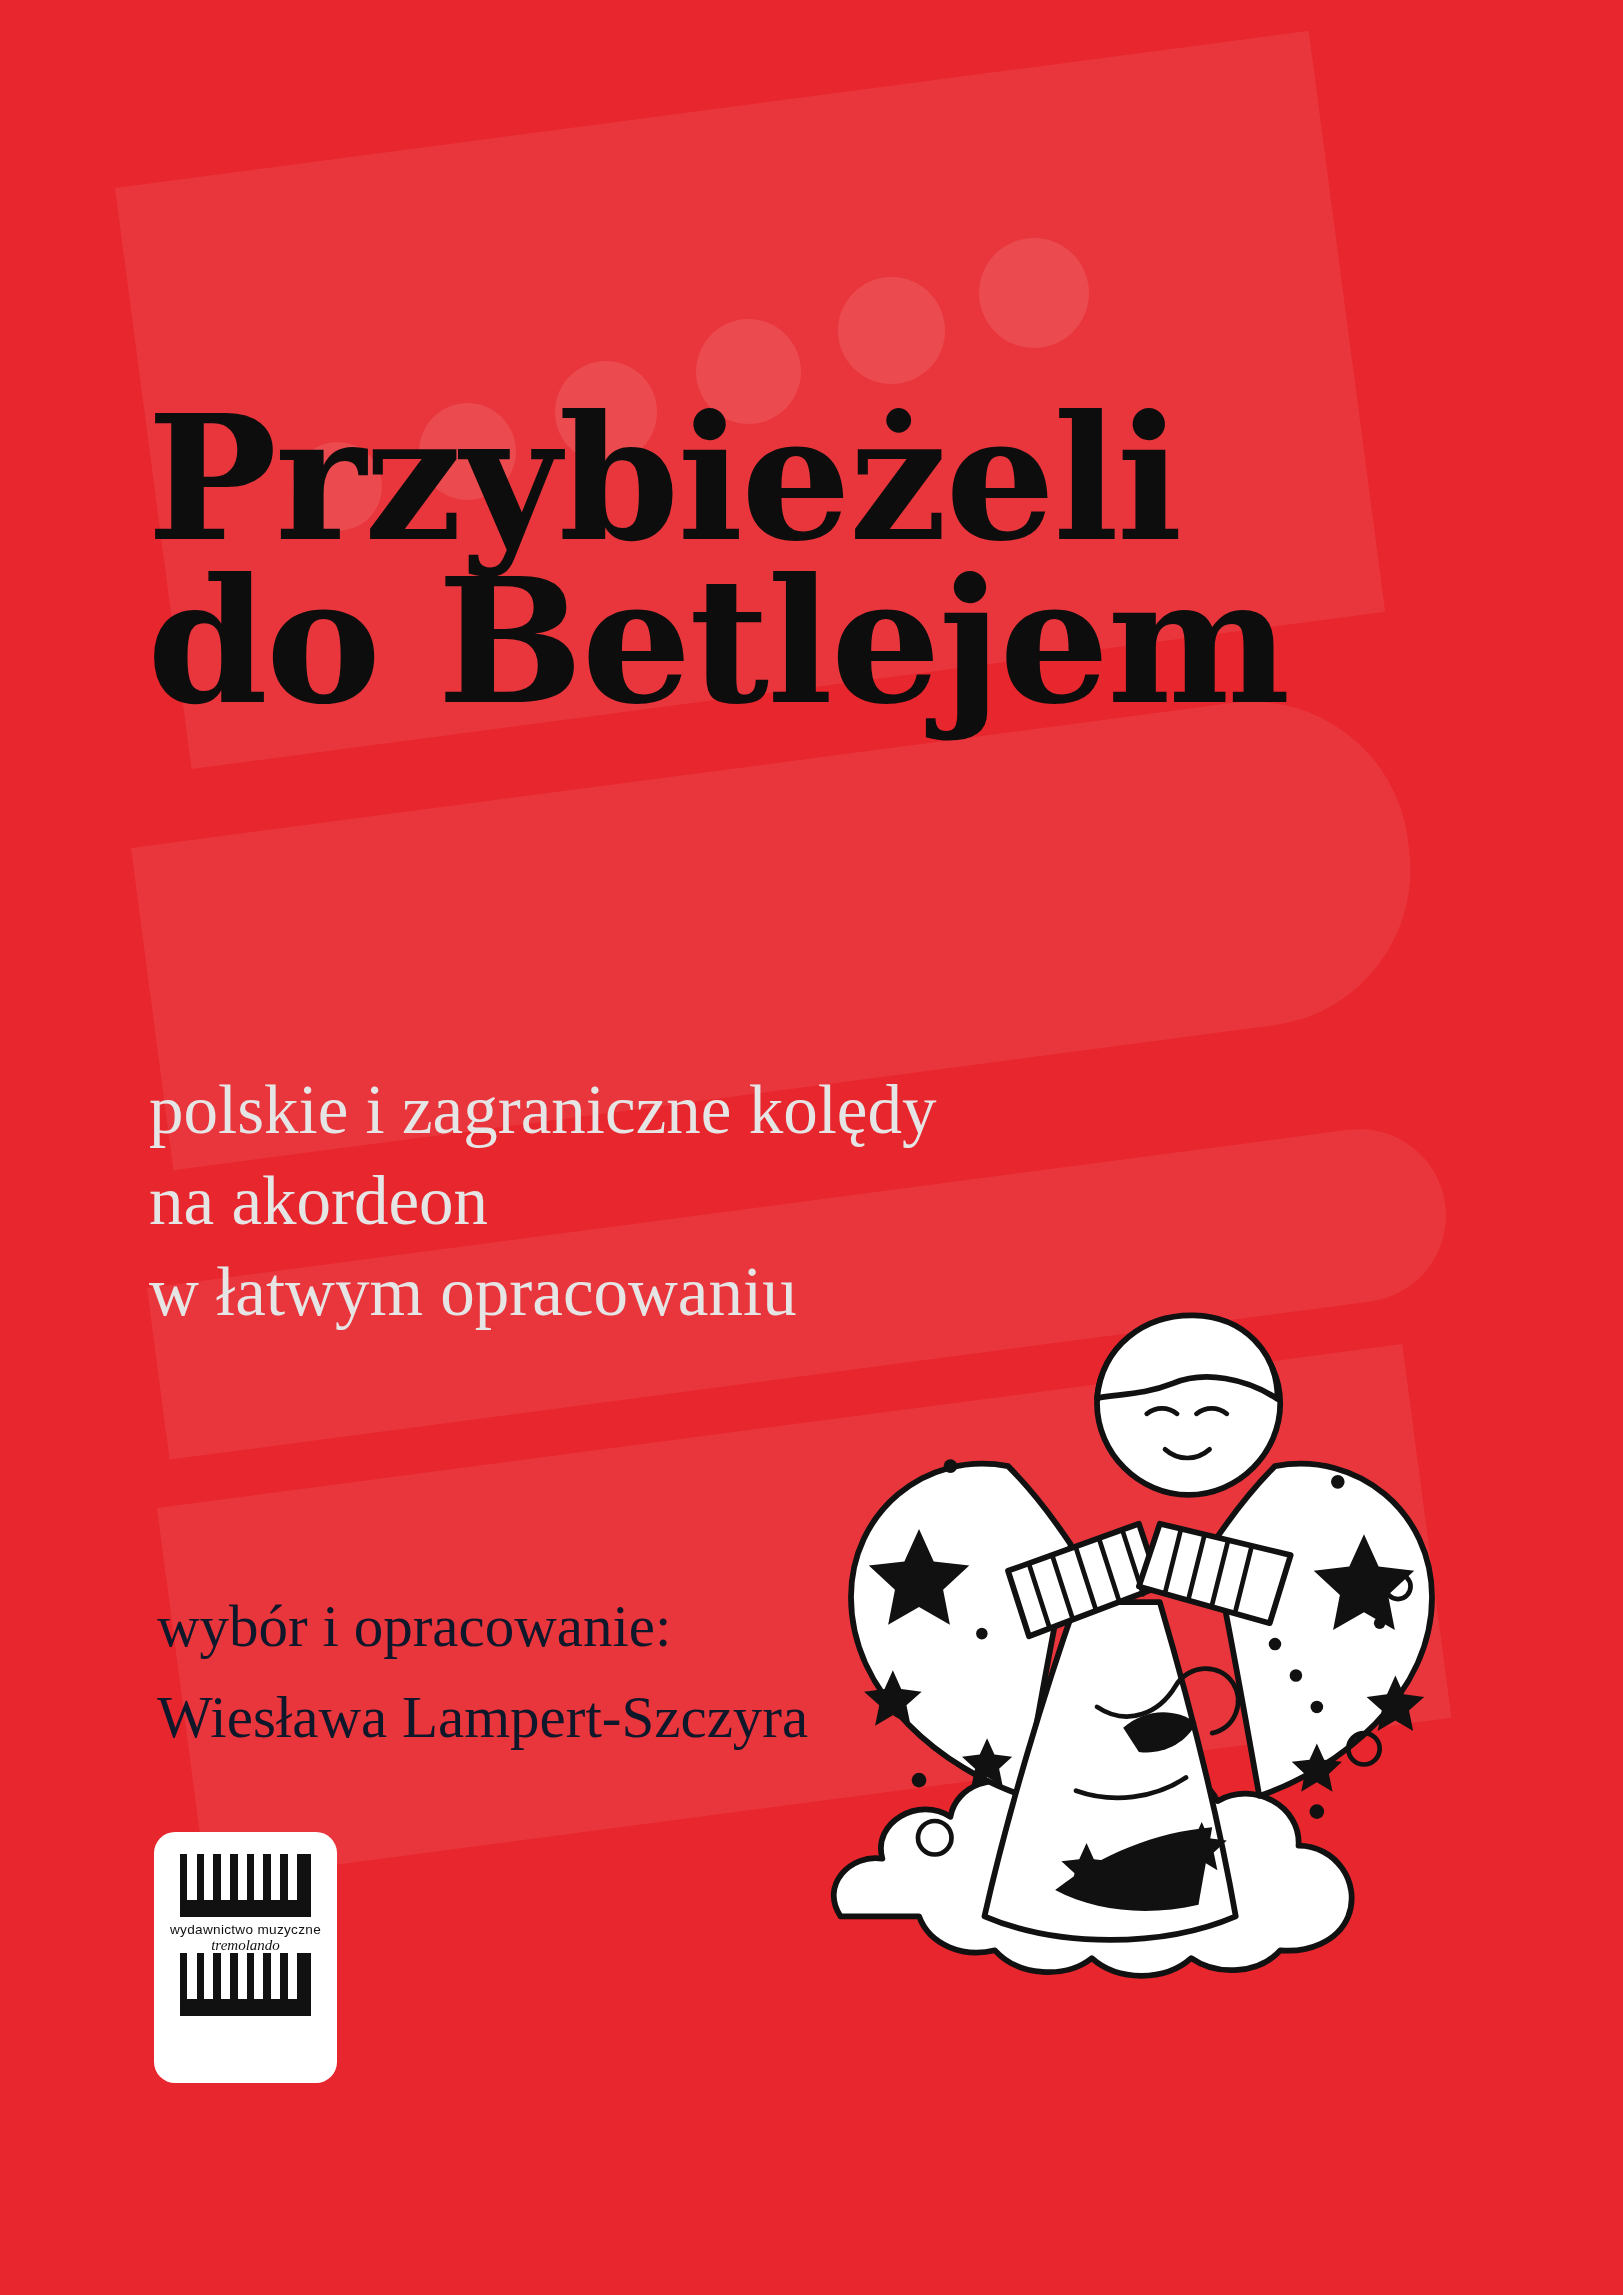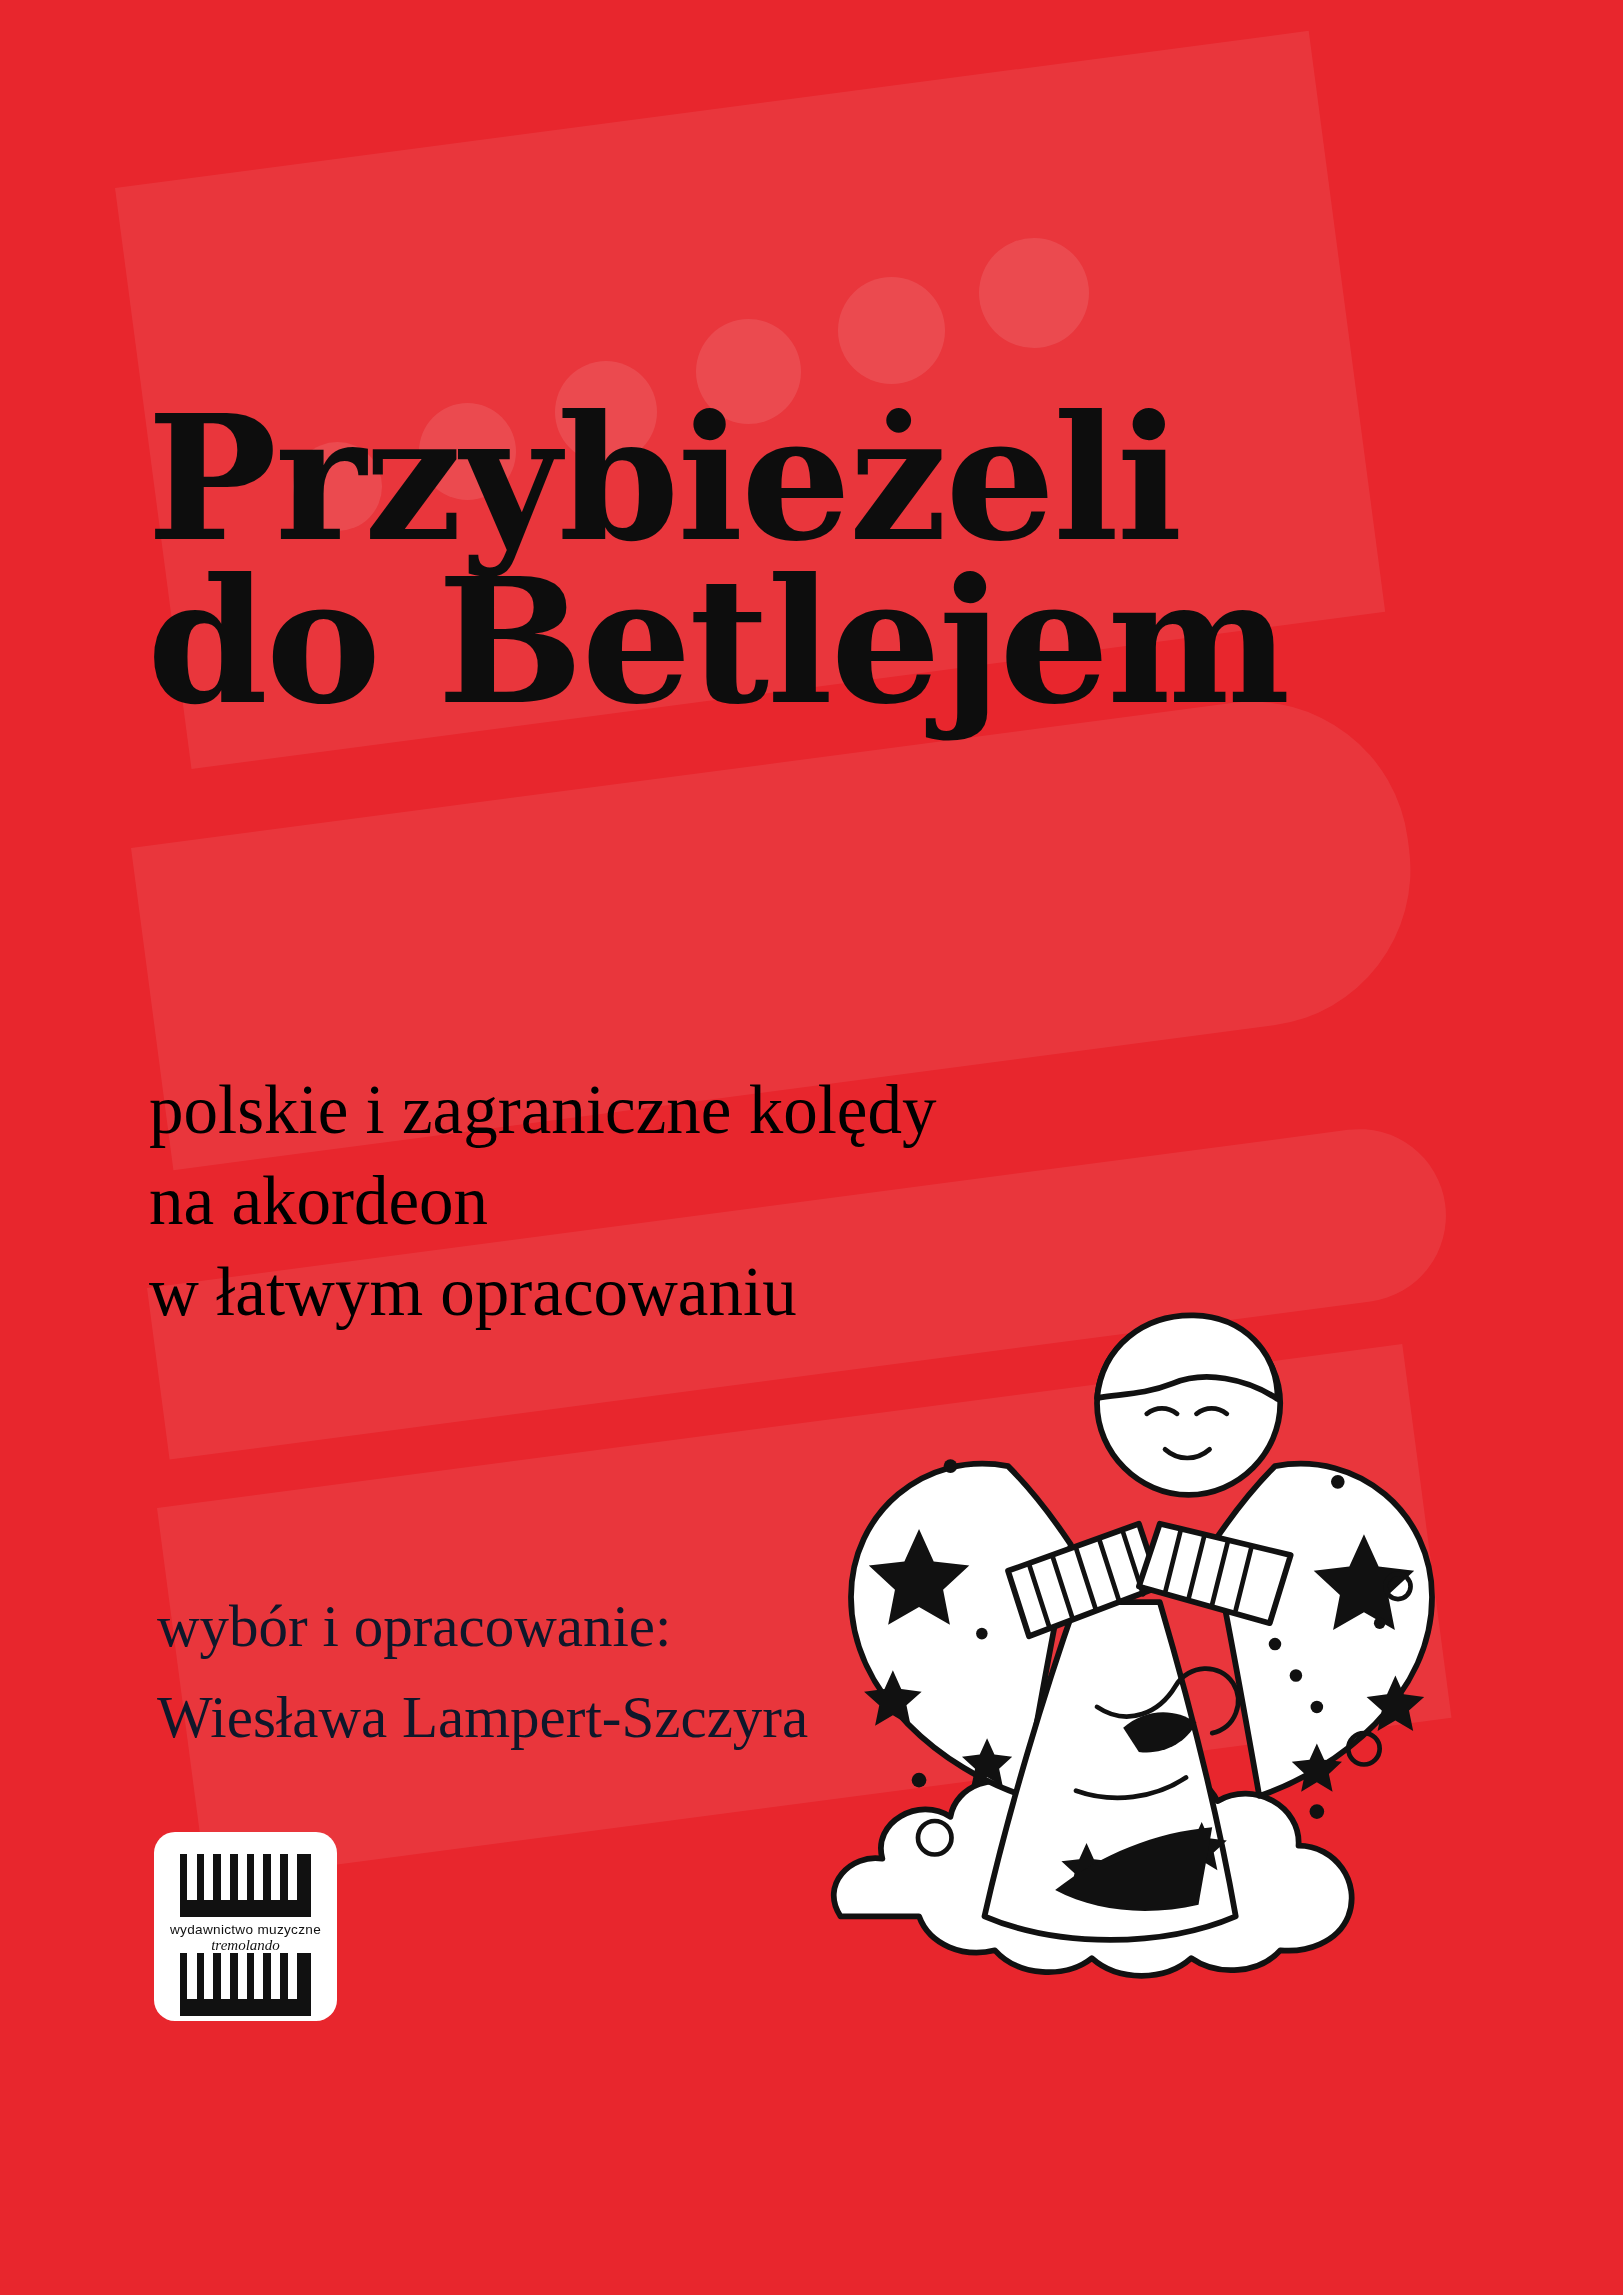--- a/index.html
+++ b/index.html
@@ -89,21 +89,21 @@
   .subtitle-block {
     position: absolute;
     left: 149px;
     top: 1065px;
     width: 1152px;
   }
   .subtitle-line {
     font-family: "Liberation Serif", serif;
     font-size: 69px;
     line-height: 1.32;
-    color: #000000;
+    color: #e5e5e5;
     white-space: nowrap;
   }
 
   
   .credits-block {
     position: absolute;
     left: 157px;
     top: 1581px;
     width: 942px;
   }
@@ -114,21 +114,21 @@
     color: #0f172a;
     white-space: nowrap;
   }
 
   
   .logo {
     position: absolute;
     left: 154px;
     top: 1832px;
     width: 183px;
-    height: 189px;
+    height: 251px;
     background: #ffffff;
     border-radius: 21px;
   }
   .logo-keys {
     position: absolute;
     left: 26px;
     width: 131px;
     height: 63px;
     background: #111111;
   }

